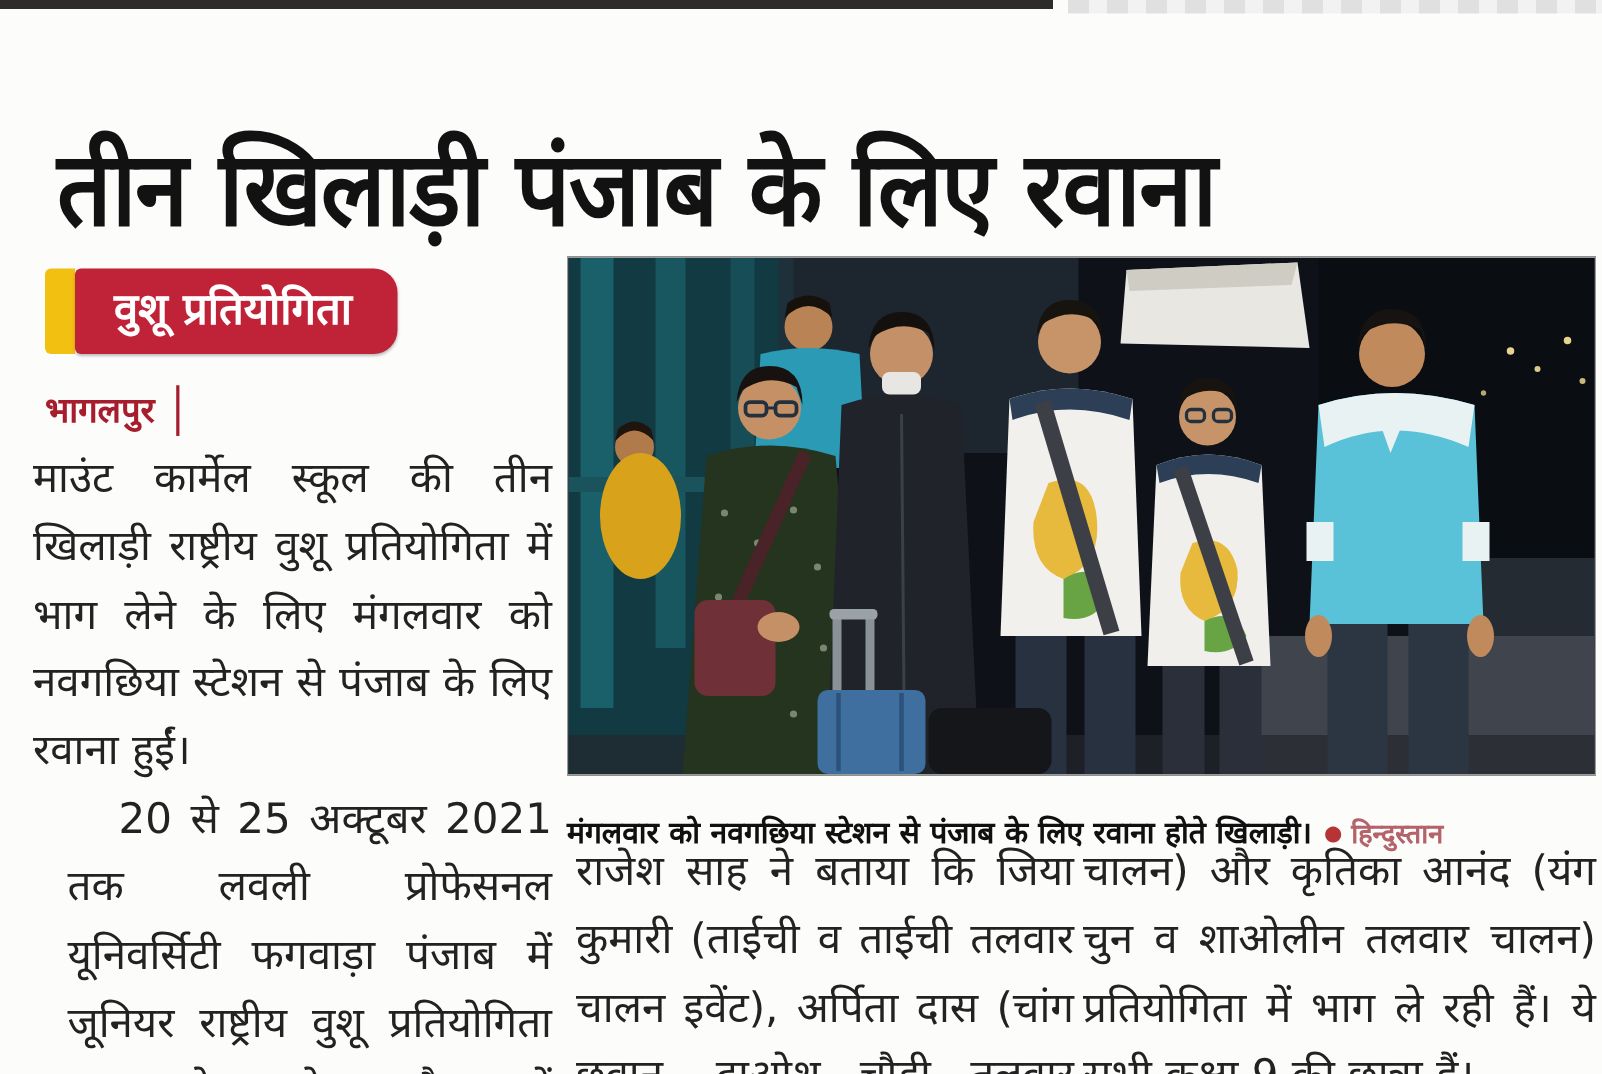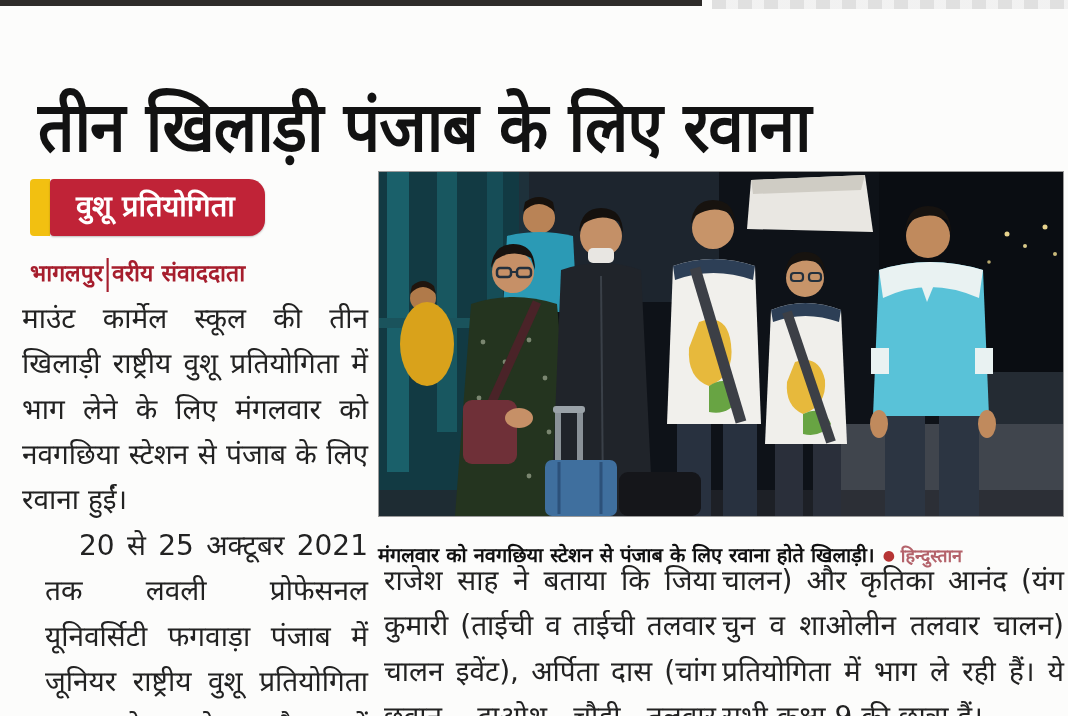--- a/index.html
+++ b/index.html
@@ -19,21 +19,21 @@
   }
   
   .kicker{position:absolute;left:30px;top:179px;height:57px;display:flex;align-items:stretch;}
   .kicker-accent{width:20px;background:#f2c011;border-radius:4px 0 0 4px;}
   .kicker-box{
     background:#c02337;color:#ffffff;font-size:29px;font-weight:700;
     display:flex;align-items:center;padding:0 30px 6px 26px;
     border-radius:4px 16px 16px 4px;box-shadow:0 1px 2px rgba(0,0,0,.25);
   }
   .byline{
-    position:absolute;left:30px;top:256px;display:flex;align-items:center;
+    position:absolute;left:30px;top:256px;display:flex;align-items:center;gap:11px;
     color:#a61e2d;font-size:23px;font-weight:700;
   }
   .byline .sep{font-weight:400;color:#a61e2d;font-size:26px;transform:scaleY(1.3);}
   
   .col{
     position:absolute;font-size:28px;line-height:1.62;text-align:justify;
     color:#222;font-weight:500;
   }
   .col p{margin:0;}
   .col1{left:22px;top:296px;width:346px;}
@@ -62,21 +62,20 @@
 <h1 class="headline">तीन खिलाड़ी पंजाब के लिए रवाना</h1>
 
 <div class="kicker">
   <div class="kicker-accent"></div>
   <div class="kicker-box">वुशू प्रतियोगिता</div>
 </div>
 
 <div class="byline">
   <span>भागलपुर</span>
   <span class="sep">|</span>
-  <span>वरीय संवाददाता</span>
 </div>
 
 <div class="col col1">
   <p>माउंट कार्मेल स्कूल की तीन खिलाड़ी राष्ट्रीय वुशू प्रतियोगिता में भाग लेने के लिए मंगलवार को नवगछिया स्टेशन से पंजाब के लिए रवाना हुईं।</p>
   <p class="p2">20 से 25 अक्टूबर 2021 तक लवली प्रोफेसनल यूनिवर्सिटी फगवाड़ा पंजाब में जूनियर राष्ट्रीय वुशू प्रतियोगिता का आयोजन हो रहा है। इसमें भाग लेने वाली बिहार टीम में माउंट कार्मेल स्कूल की तीन खिलाड़ियों का चयन किया गया है। भागलपुर वुशू संघ के महासचिव ने</p>
 </div>
 
 <div class="photo-frame">
   <svg width="684" height="344" viewBox="0 0 684 344" preserveAspectRatio="none">
 

